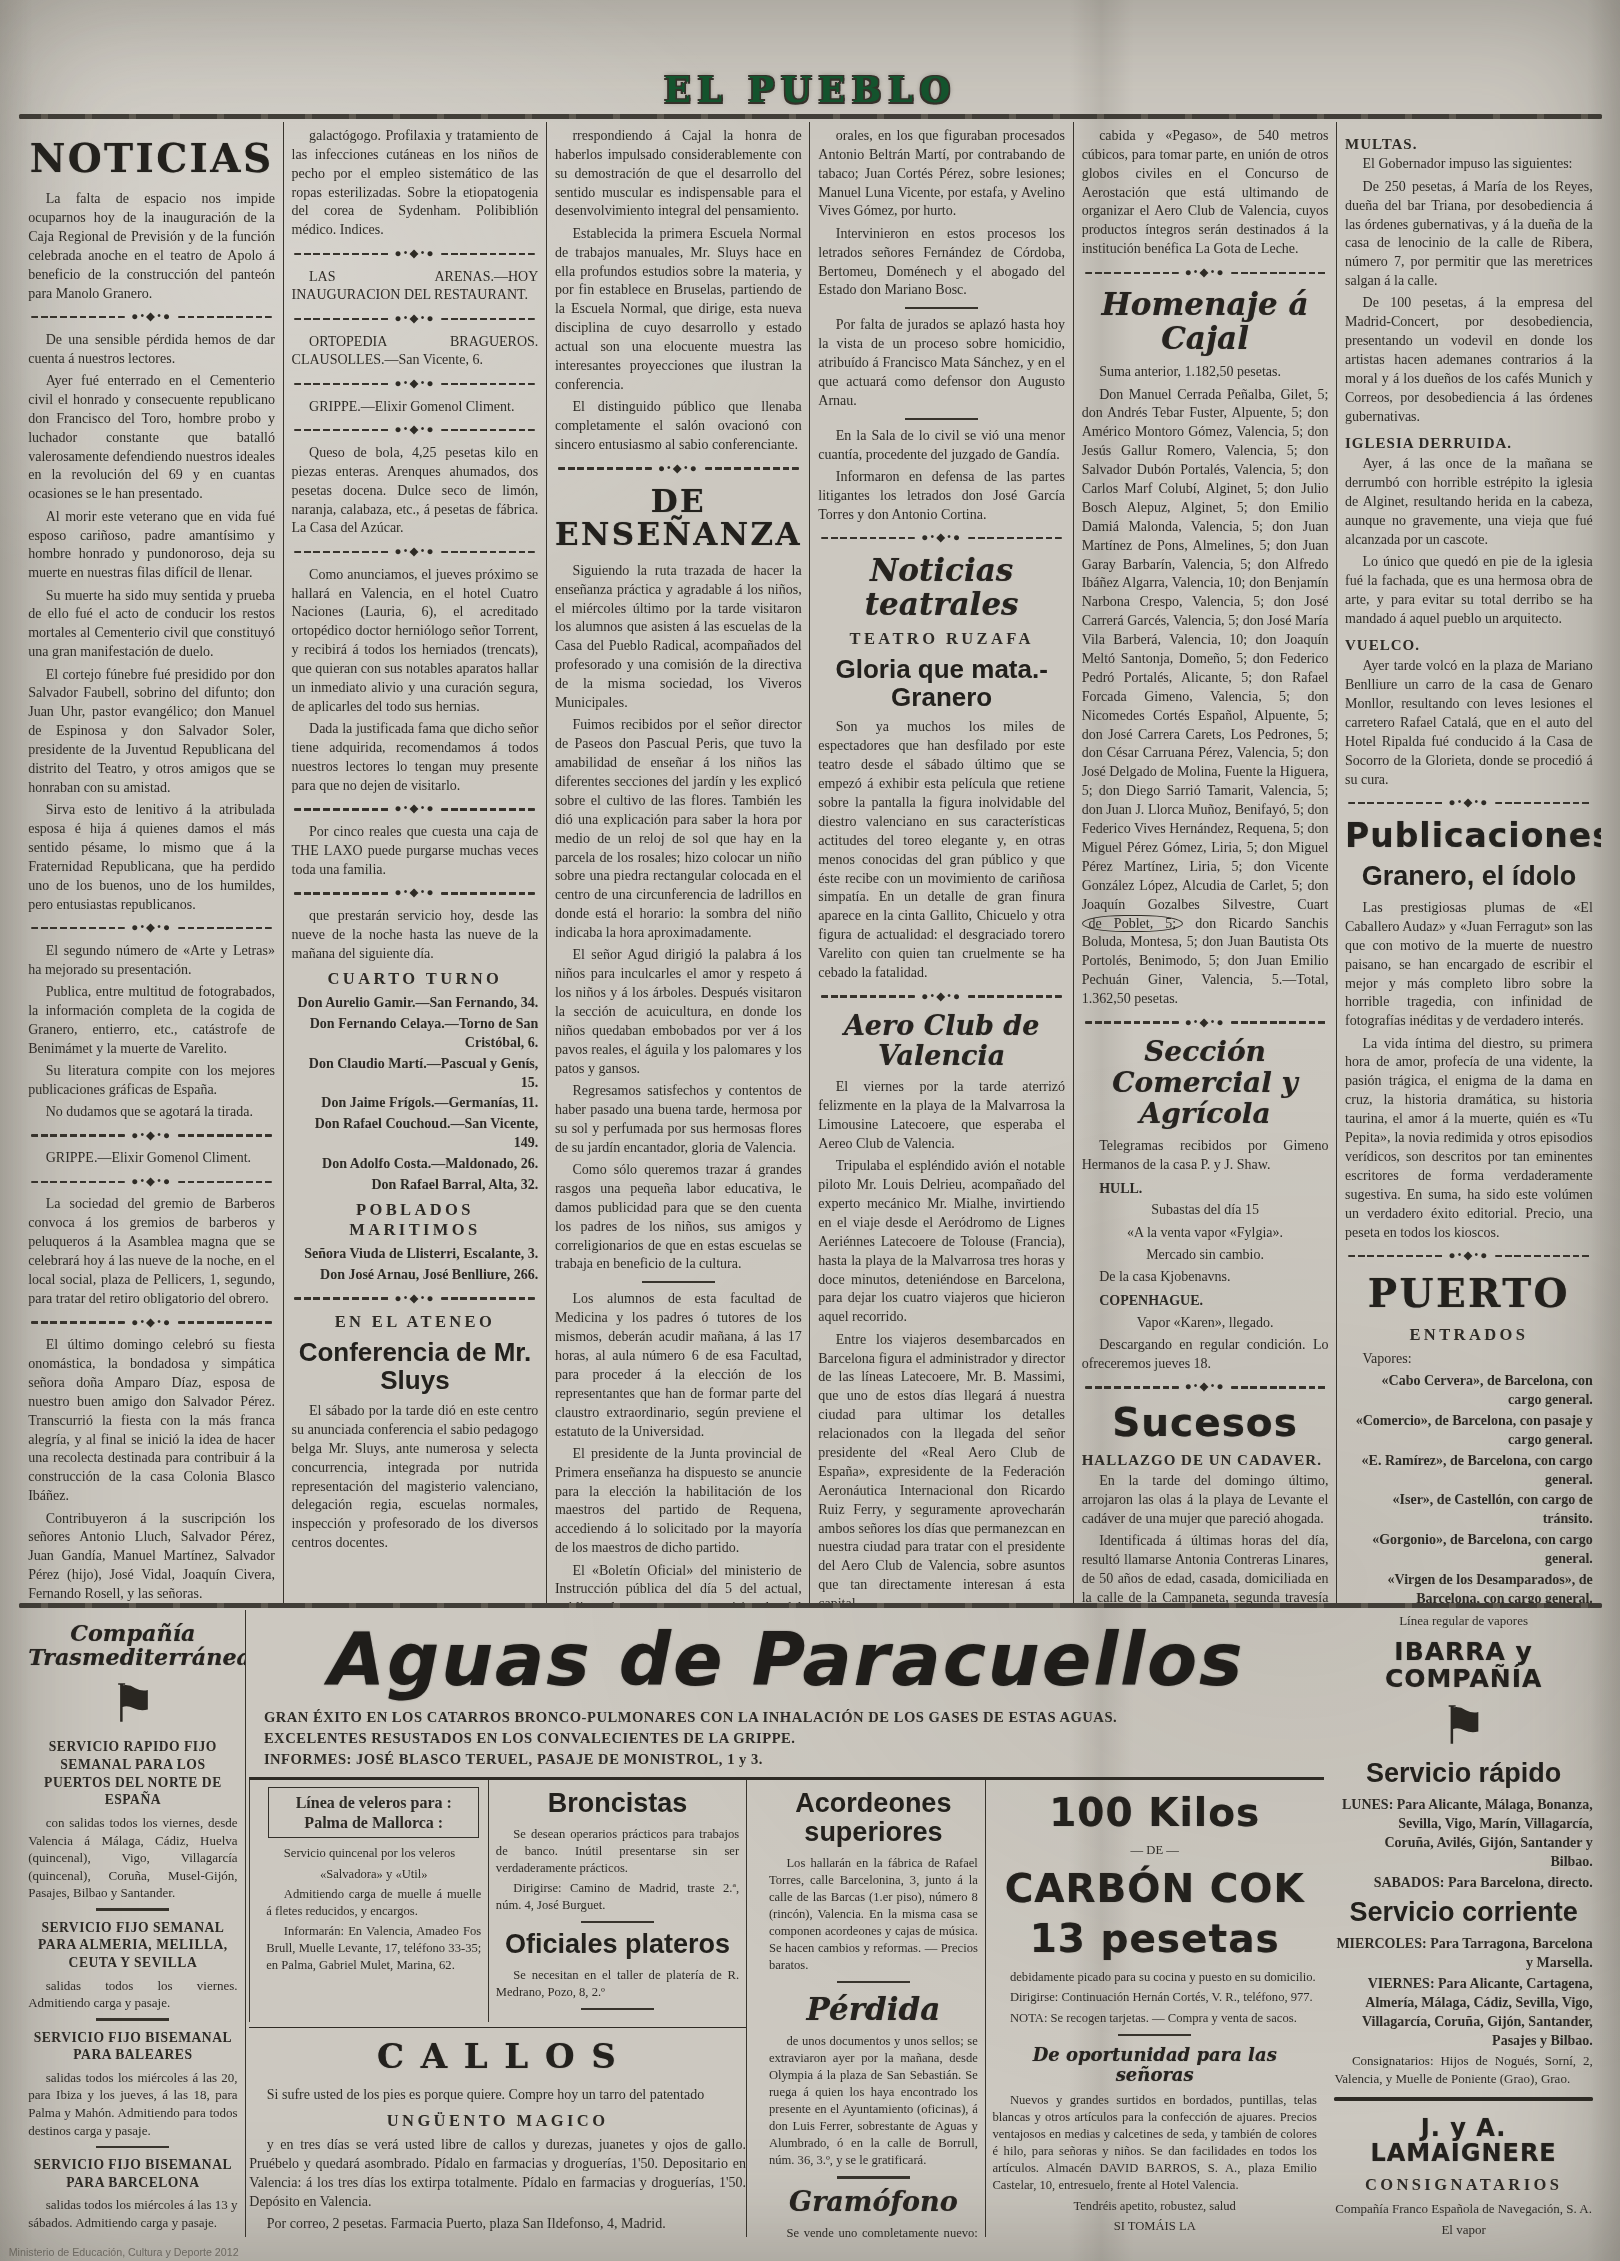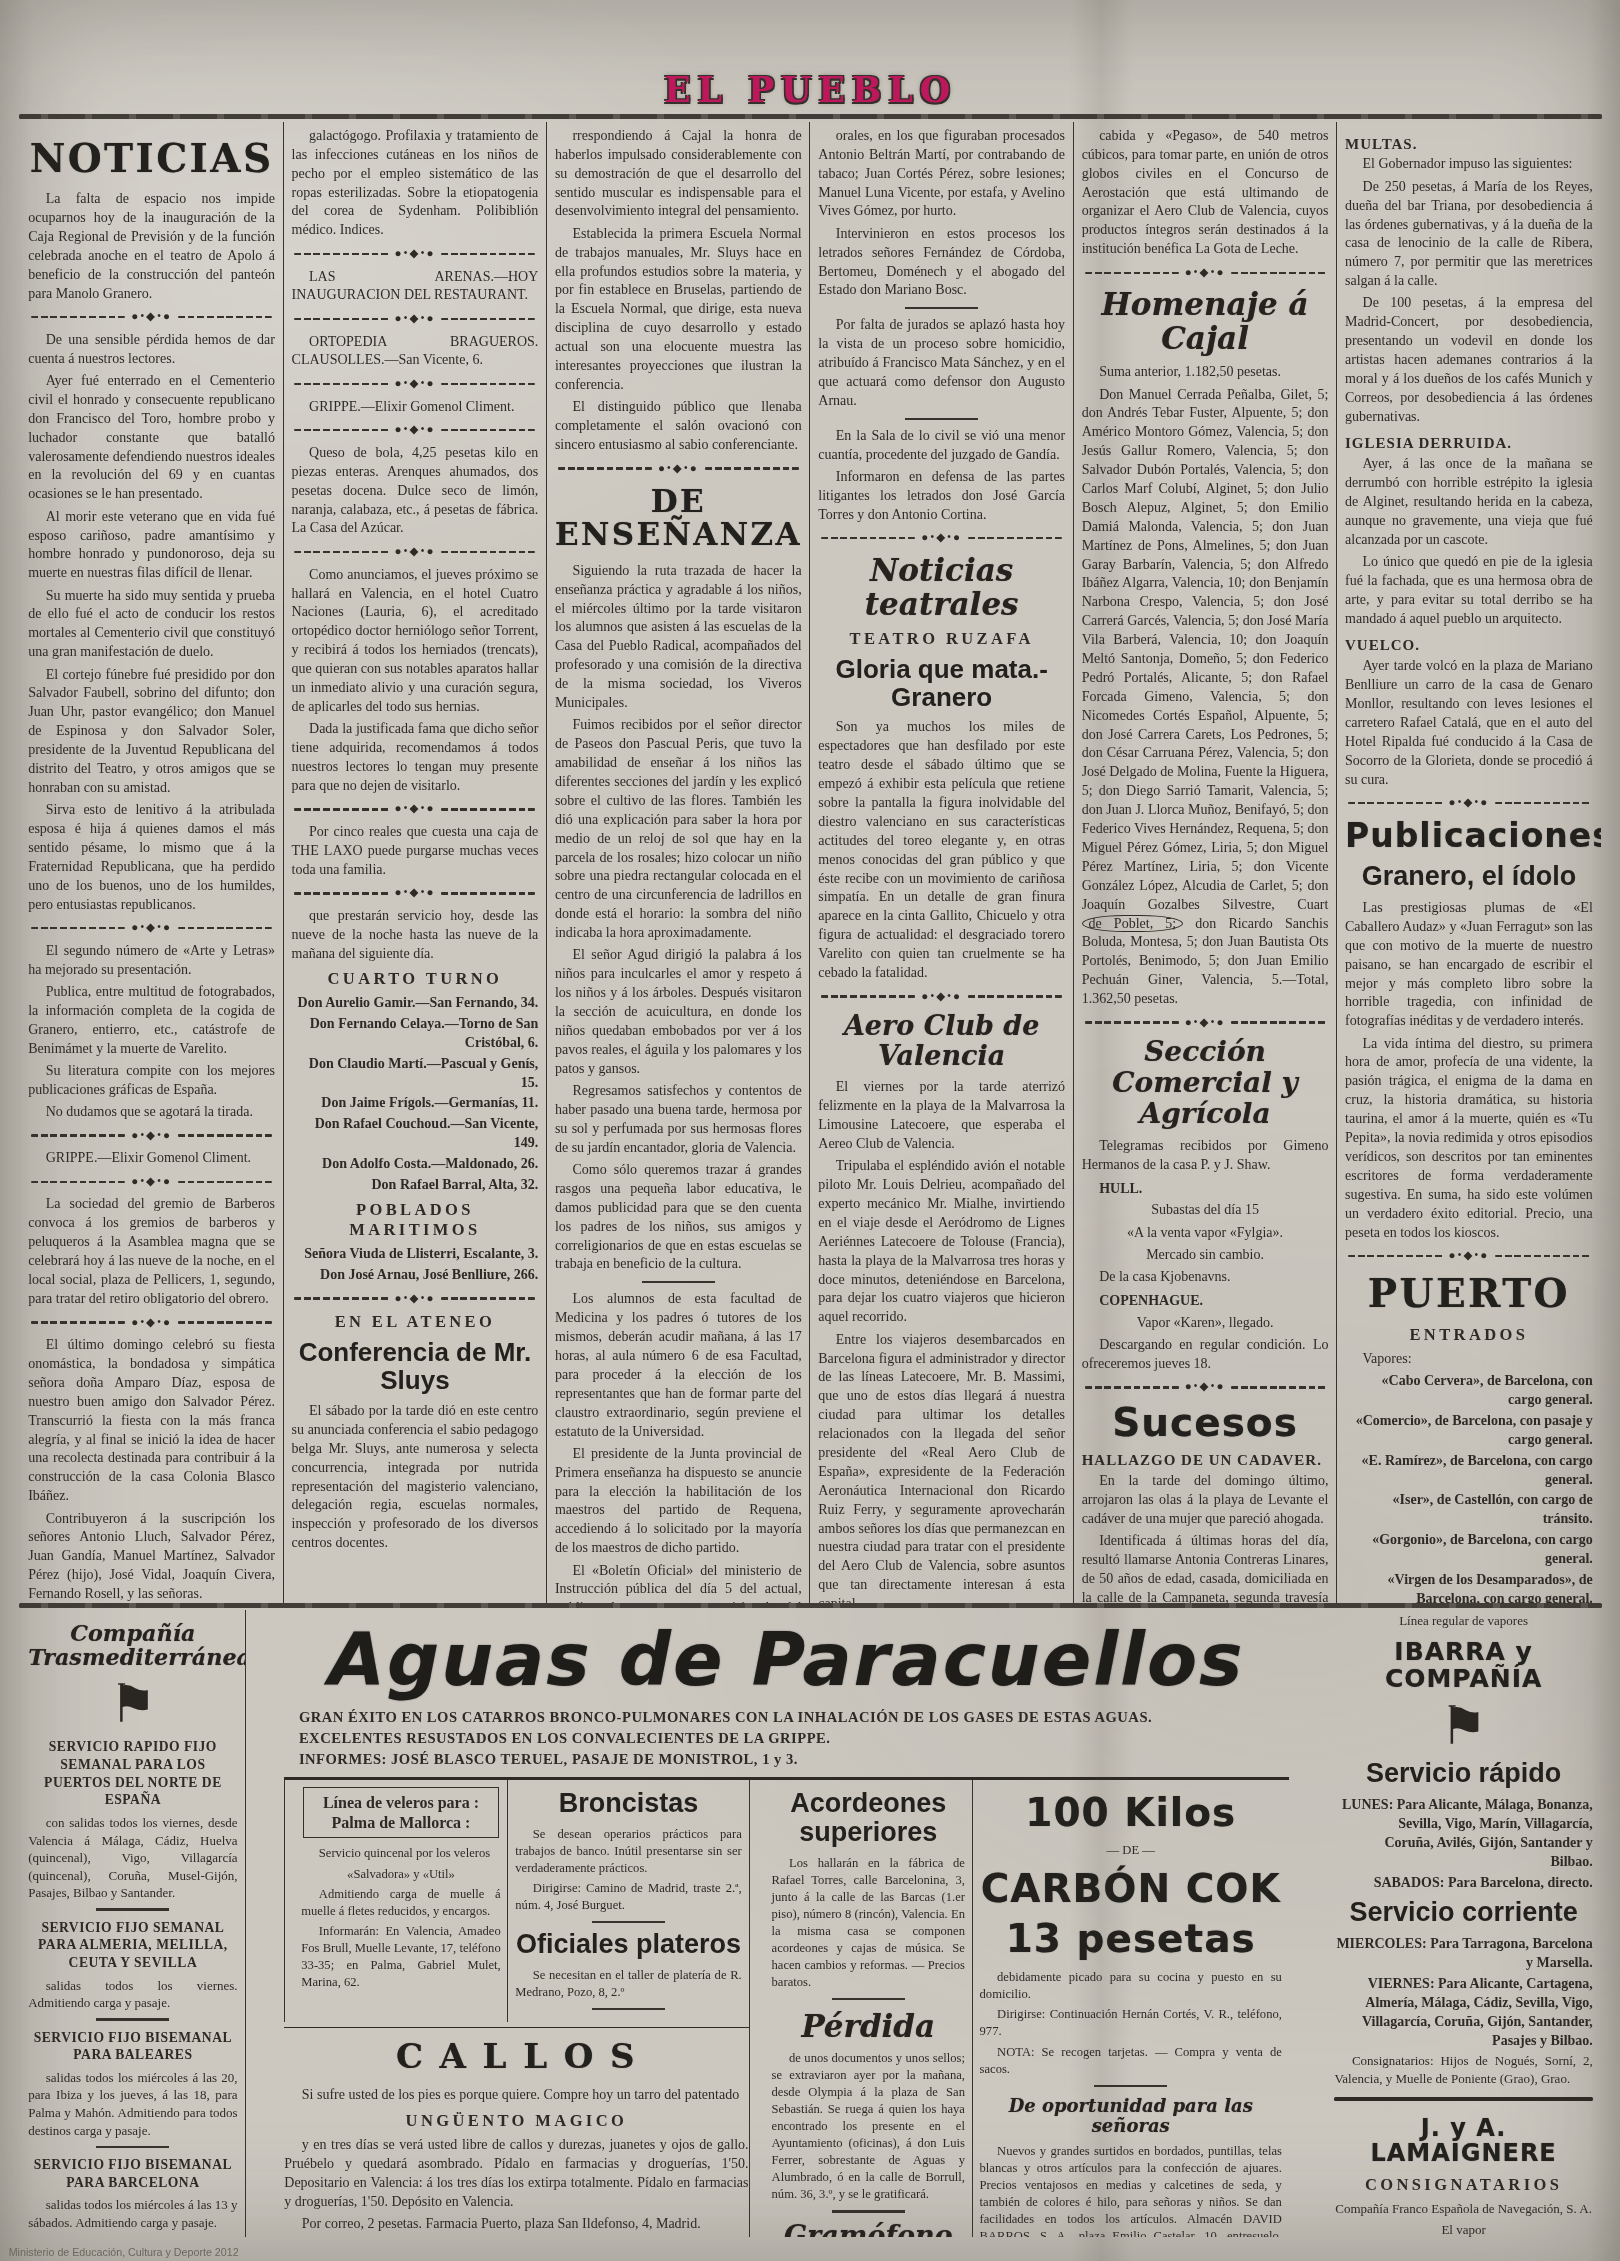--- a/index.html
+++ b/index.html
@@ -12,21 +12,21 @@
       #ccc8c0;
     box-shadow:inset 0 0 126px rgba(40,36,30,.35);
     font-family:"Liberation Serif","DejaVu Serif",serif;
     color:#2e2b26;
   }
   .page{position:absolute;inset:0;}
   
   header{height:73px;display:flex;align-items:flex-end;justify-content:center;padding-top:34px;}
   .mast{
     font-family:"DejaVu Serif",serif;font-weight:bold;font-size:35px;letter-spacing:6.8px;line-height:1;
-    color:#be185d;
+    color:#14532d;
     text-shadow:-1.5px -1.5px 0 #35312a, 1.5px -1.5px 0 #35312a, -1.5px 1.5px 0 #35312a, 1.5px 1.5px 0 #35312a, 0 0 4.9px rgba(30,28,24,.5);
   }
   .mast-rule,.mid-rule{
     height:5.3px;margin:6.8px 19.4px 0 19.4px;border-radius:1.5px;
     background:repeating-linear-gradient(90deg,#2e2b25 0 22.3px,#4d483f 22.3px 29px,#2e2b25 29px 44px);
     opacity:.88;
   }
   .mid-rule{margin-top:0;}
   
   #cols{
@@ -50,21 +50,21 @@
   .k-orn{display:flex;align-items:center;gap:5.8px;margin:7.8px 2.9px;}
   .orn-line{flex:1;height:2.4px;background:repeating-linear-gradient(90deg,#37332c 0 6.8px,rgba(0,0,0,0) 6.8px 9.7px);border-radius:1px;}
   .orn-core{font-size:11.7px;letter-spacing:1.9px;color:#2e2b25;line-height:1;}
   .k-rule{width:73px;height:2.4px;background:#37332c;margin:6.8px auto;}
   .k-flag{text-align:center;font-size:53px;line-height:1;color:#2a2722;margin:2.9px 0;}
   .k-box{border:1.5px solid #33302a;padding:4.9px 3.9px;margin:3.9px 1.9px 6.8px;text-align:center;font-weight:bold;font-size:16px;line-height:1.25;}
   .k-bt{font-family:"DejaVu Sans","Liberation Sans",sans-serif;font-weight:bold;font-style:italic;text-align:center;letter-spacing:1.9px;color:#1f1d1a;line-height:1;margin:12.6px 0 13.6px;text-shadow:0 0 1.5px rgba(20,18,15,.5);}
   .k-bp{font-weight:bold;font-size:14.6px;letter-spacing:0.5px;text-align:left;margin:1.9px 0 3.9px;}
   .circ{border:1.5px solid #2f2c26;border-radius:48%/58%;padding:0 5.8px;white-space:nowrap;}
   
-  #ads{display:grid;grid-template-columns:226px 1fr 274px;margin:1.9px 20.4px 0 20.4px;height:627px;overflow:hidden;gap:35px;}
+  #ads{display:grid;grid-template-columns:226px 1fr 274px;margin:1.9px 20.4px 0 20.4px;height:627px;overflow:hidden;}
   .ad-col{padding:1.9px 7.8px;border-right:1.5px solid #37332c;overflow:hidden;}
   #ad-right{border-right:none;border-left:none;}
   #ad-mid{display:grid;grid-template-columns:1fr 1.08fr 1fr 1.42fr;grid-template-rows:auto auto 1fr;
           grid-template-areas:"b b b b" "v t a c" "x x a c";padding:0 2.9px;overflow:hidden;}
   #ad-banner{grid-area:b;border-bottom:3.4px solid #2e2b25;padding:0 14.6px 4.9px;}
   #ad-veleros{grid-area:v;padding-left:16px;}
   #ad-taller{grid-area:t;}
   #ad-acord{grid-area:a;padding-left:22px;}
   #ad-carbon{grid-area:c;}
   #ad-callos{grid-area:x;border-top:1.9px solid #2e2b25;margin-top:4.9px;}

